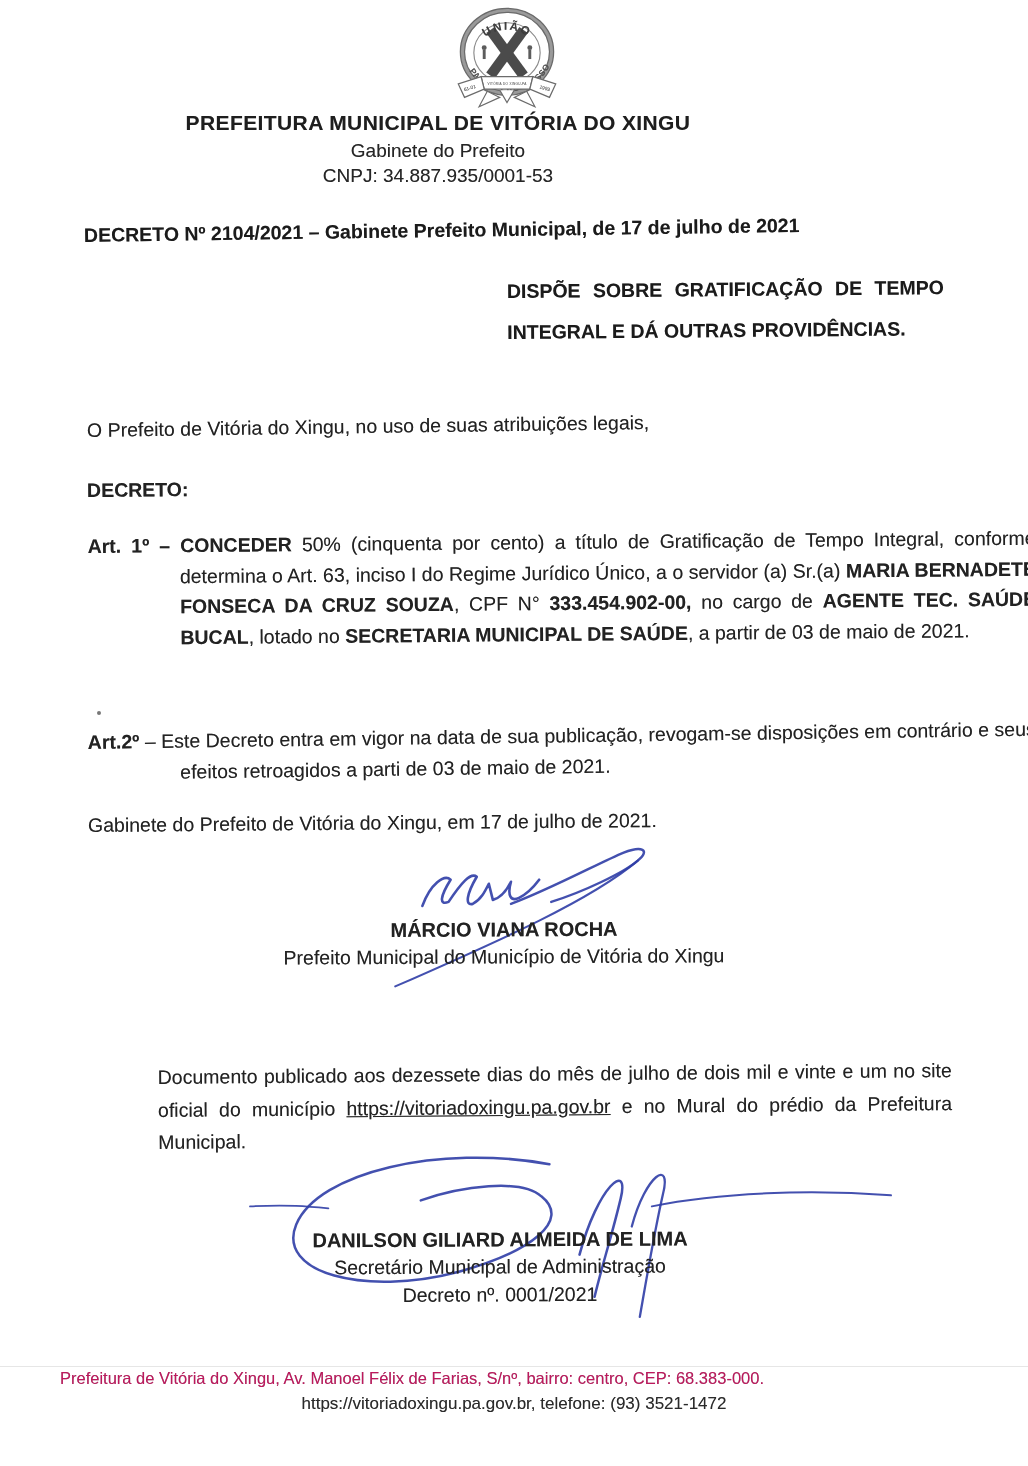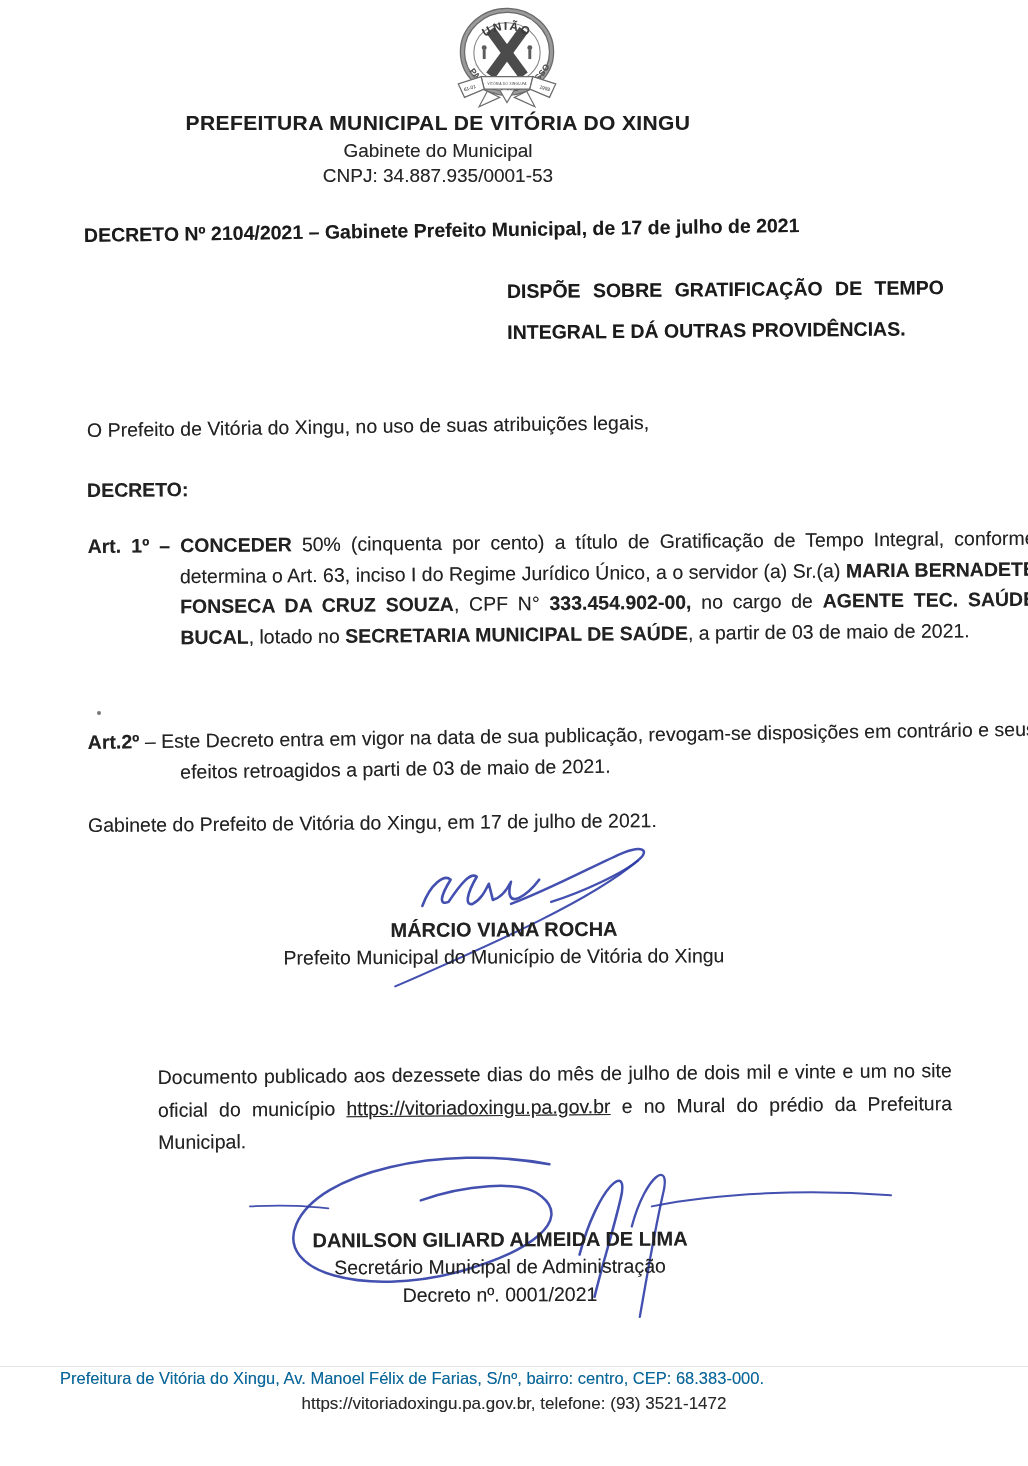--- a/index.html
+++ b/index.html
@@ -44,21 +44,21 @@
   .publication{left:158px;top:1061px;width:794px;font-size:19.5px;line-height:32.5px;}
 
   .sig-name2{left:0;top:1231px;width:1000px;font-size:20px;font-weight:bold;}
   .sig-role2{left:0;top:1258px;width:1000px;font-size:19.5px;}
   .sig-decref{left:0;top:1286px;width:1000px;font-size:19.5px;}
 
   .sig1-svg{left:360px;top:843px;width:312px;height:152px;}
   .sig2-svg{left:248px;top:1143px;width:648px;height:178px;}
 
   .divider{left:0;top:1366px;width:1028px;border-top:1px solid #e6e6e6;height:0;}
-  .footer1{left:0;top:1369px;width:824px;font-size:16.5px;color:#0369a1;}
+  .footer1{left:0;top:1369px;width:824px;font-size:16.5px;color:#be185d;}
   .footer2{left:0;top:1394px;width:1028px;font-size:17px;color:#2a2a2a;}
 
   .noise-dot{left:97px;top:711px;width:4px;height:4px;background:#555;border-radius:50%;opacity:.8;}
   .ink{stroke:#2f3da6;fill:none;stroke-linecap:round;stroke-linejoin:round;opacity:.9;}
 </style>
 </head>
 <body>
 
 <div class="page">
 
@@ -87,21 +87,21 @@
     <path d="M36,82 L28,97 L48,88 Z" fill="#fff" stroke="#6b6b6b" stroke-width="1.1"></path>
     <path d="M74,82 L82,97 L62,88 Z" fill="#fff" stroke="#6b6b6b" stroke-width="1.1"></path>
     <path d="M48,81 L55,93 L62,81" fill="#fff" stroke="#6b6b6b" stroke-width="1.1"></path>
     <text x="14" y="82" font-size="4.6" fill="#555" transform="rotate(-16 14 82)">61-01</text>
     <text x="55" y="76.5" font-size="3" fill="#6e6e6e" text-anchor="middle" letter-spacing=".3">VITÓRIA DO XINGU-PA</text>
     <text x="96" y="82" font-size="4.6" fill="#555" text-anchor="end" transform="rotate(16 96 82)">1993</text>
   </svg>
 
   <div class="abs header-block center">
     <div class="org-name">PREFEITURA MUNICIPAL DE VITÓRIA DO XINGU</div>
-    <div class="org-sub">Gabinete do Municipal</div>
+    <div class="org-sub">Gabinete do Prefeito</div>
     <div class="org-cnpj">CNPJ: 34.887.935/0001-53</div>
   </div>
 
   <div class="abs doc-title r08">DECRETO Nº 2104/2021 – Gabinete Prefeito Municipal, de 17 de julho de 2021</div>
 
   <div class="abs summary just r05">DISPÕE SOBRE GRATIFICAÇÃO DE TEMPO INTEGRAL E DÁ OUTRAS PROVIDÊNCIAS.</div>
 
   <div class="abs preamble r08">O Prefeito de Vitória do Xingu, no uso de suas atribuições legais,</div>
 
   <div class="abs decreto-label r05">DECRETO:</div>

